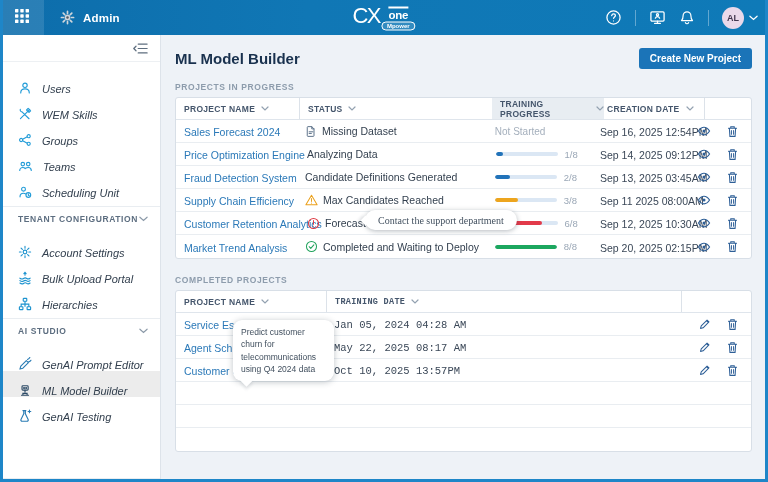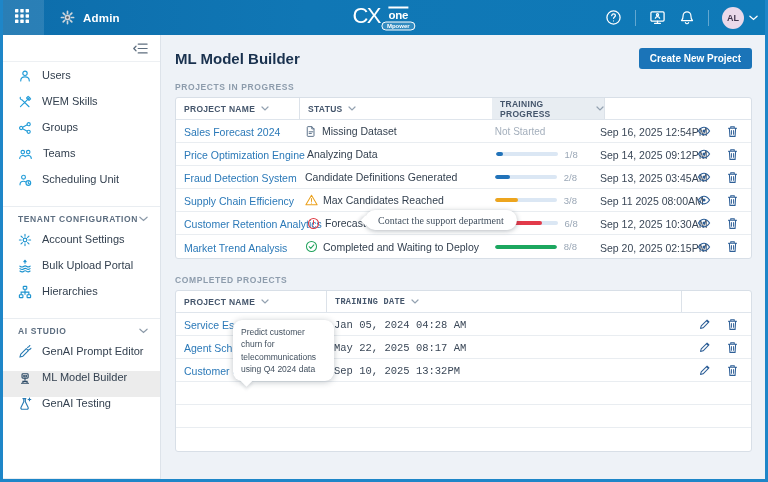--- a/index.html
+++ b/index.html
@@ -29,22 +29,22 @@
             font-size:9px; font-weight:bold; display:flex; align-items:center; justify-content:center; }
   .avatar-wrap { display:flex; align-items:center; gap:5px; cursor:pointer; }
 
   
   .sidebar { position:absolute; left:0; top:35px; bottom:0; width:158px; background:#fff;
              border-right:1px solid #dde3ea; display:flex; flex-direction:column; z-index:5; }
   .collapse-row { height:27px; display:flex; align-items:center; justify-content:flex-end;
                   padding-right:12px; border-bottom:1px solid #edf0f3; }
   .nav-group { padding:7px 0; }
   .nav-divider { height:1px; background:#e9edf1; margin:0; }
-  .nav-item { height:26px; display:flex; align-items:flex-start; gap:10px; padding-left:15px;
-              font-size:11px; color:#33404f; cursor:pointer; white-space:nowrap; }
+  .nav-item { height:26px; display:flex; align-items:flex-end; gap:10px; padding-left:15px;
+              font-size:11px; color:#33404f; cursor:pointer; white-space:nowrap;font-style:italic; }
   .nav-item .ni { color:#229cd8; display:flex; }
   .nav-item.tenant .ni { color:#1d93cf; }
   .nav-item.ai .ni { color:#2a7cb4; }
   .nav-item.selected { background:#ececec; }
   .nav-item.selected .ni { color:#2c4a66; }
   .sec-header { height:24px; display:flex; align-items:center; justify-content:space-between;
                 padding:0 12px 0 15px; font-size:8.5px; font-weight:bold; letter-spacing:.6px;
                 color:#5d6e80; cursor:pointer; }
   .spacer { flex:1; }
 
@@ -337,20 +337,28 @@
             </span>
         </div>
         <div class="th c-prog th-gray">
           <span>TRAINING PROGRESS</span>
           <span class="sort">
               <svg width="8" height="5" viewBox="0 0 8 5" fill="none" stroke="currentColor" stroke-width="1.2" stroke-linecap="round">
                 <path d="M1 1l3 3 3-3"></path>
               </svg>
             </span>
         </div>
+        <div class="th c-date">
+          <span>CREATION DATE</span>
+          <span class="sort">
+              <svg width="8" height="5" viewBox="0 0 8 5" fill="none" stroke="currentColor" stroke-width="1.2" stroke-linecap="round">
+                <path d="M1 1l3 3 3-3"></path>
+              </svg>
+            </span>
+        </div>
         <div class="th c-actions hdr-sep"></div>
       </div>
 
       <div class="trow">
         <div class="c-name1"><a class="link">Sales Forecast 2024</a></div>
         <div class="c-status">
           <span style="display:flex;color:#5b7189;">
               <svg width="12" height="13" viewBox="0 0 16 16" fill="none" stroke="currentColor" stroke-width="1.3" stroke-linejoin="round">
                 <path d="M4 1.5h5l3 3v9a1 1 0 0 1-1 1H4a1 1 0 0 1-1-1v-11a1 1 0 0 1 1-1z"></path>
                 <path d="M9 1.5v3h3M5.5 8.4h5M5.5 10.6h3" stroke-linecap="round"></path>
@@ -583,21 +591,21 @@
           <span class="act">
               <svg width="11" height="13" viewBox="0 0 14 16" fill="none" stroke="currentColor" stroke-width="1.3" stroke-linecap="round">
                 <path d="M1.8 3.8h10.4M4.8 3.8V2h4.4v1.8M3 3.8l.7 10.4h6.6L11 3.8M5.6 6.6v4.8M8.4 6.6v4.8"></path>
               </svg>
             </span>
         </div>
       </div>
 
       <div class="trow">
         <div class="c-name2"><a class="link">Customer Churn Analysis Q4</a></div>
-        <div class="c-tdate"><span class="date-text">Sep 10, 2025 13:32PM</span></div>
+        <div class="c-tdate"><span class="date-text">Oct 10, 2025 13:57PM</span></div>
         <div class="c-actions">
           <span class="act">
               <svg width="12" height="12" viewBox="0 0 14 14" fill="none" stroke="currentColor" stroke-width="1.2" stroke-linejoin="round">
                 <path d="M1.8 12.2l.8-3L9.4 2.4l2.2 2.2-6.8 6.8-3 .8zM8.6 3.2l2.2 2.2"></path>
               </svg>
             </span>
           <span class="act">
               <svg width="11" height="13" viewBox="0 0 14 16" fill="none" stroke="currentColor" stroke-width="1.3" stroke-linecap="round">
                 <path d="M1.8 3.8h10.4M4.8 3.8V2h4.4v1.8M3 3.8l.7 10.4h6.6L11 3.8M5.6 6.6v4.8M8.4 6.6v4.8"></path>
               </svg>

